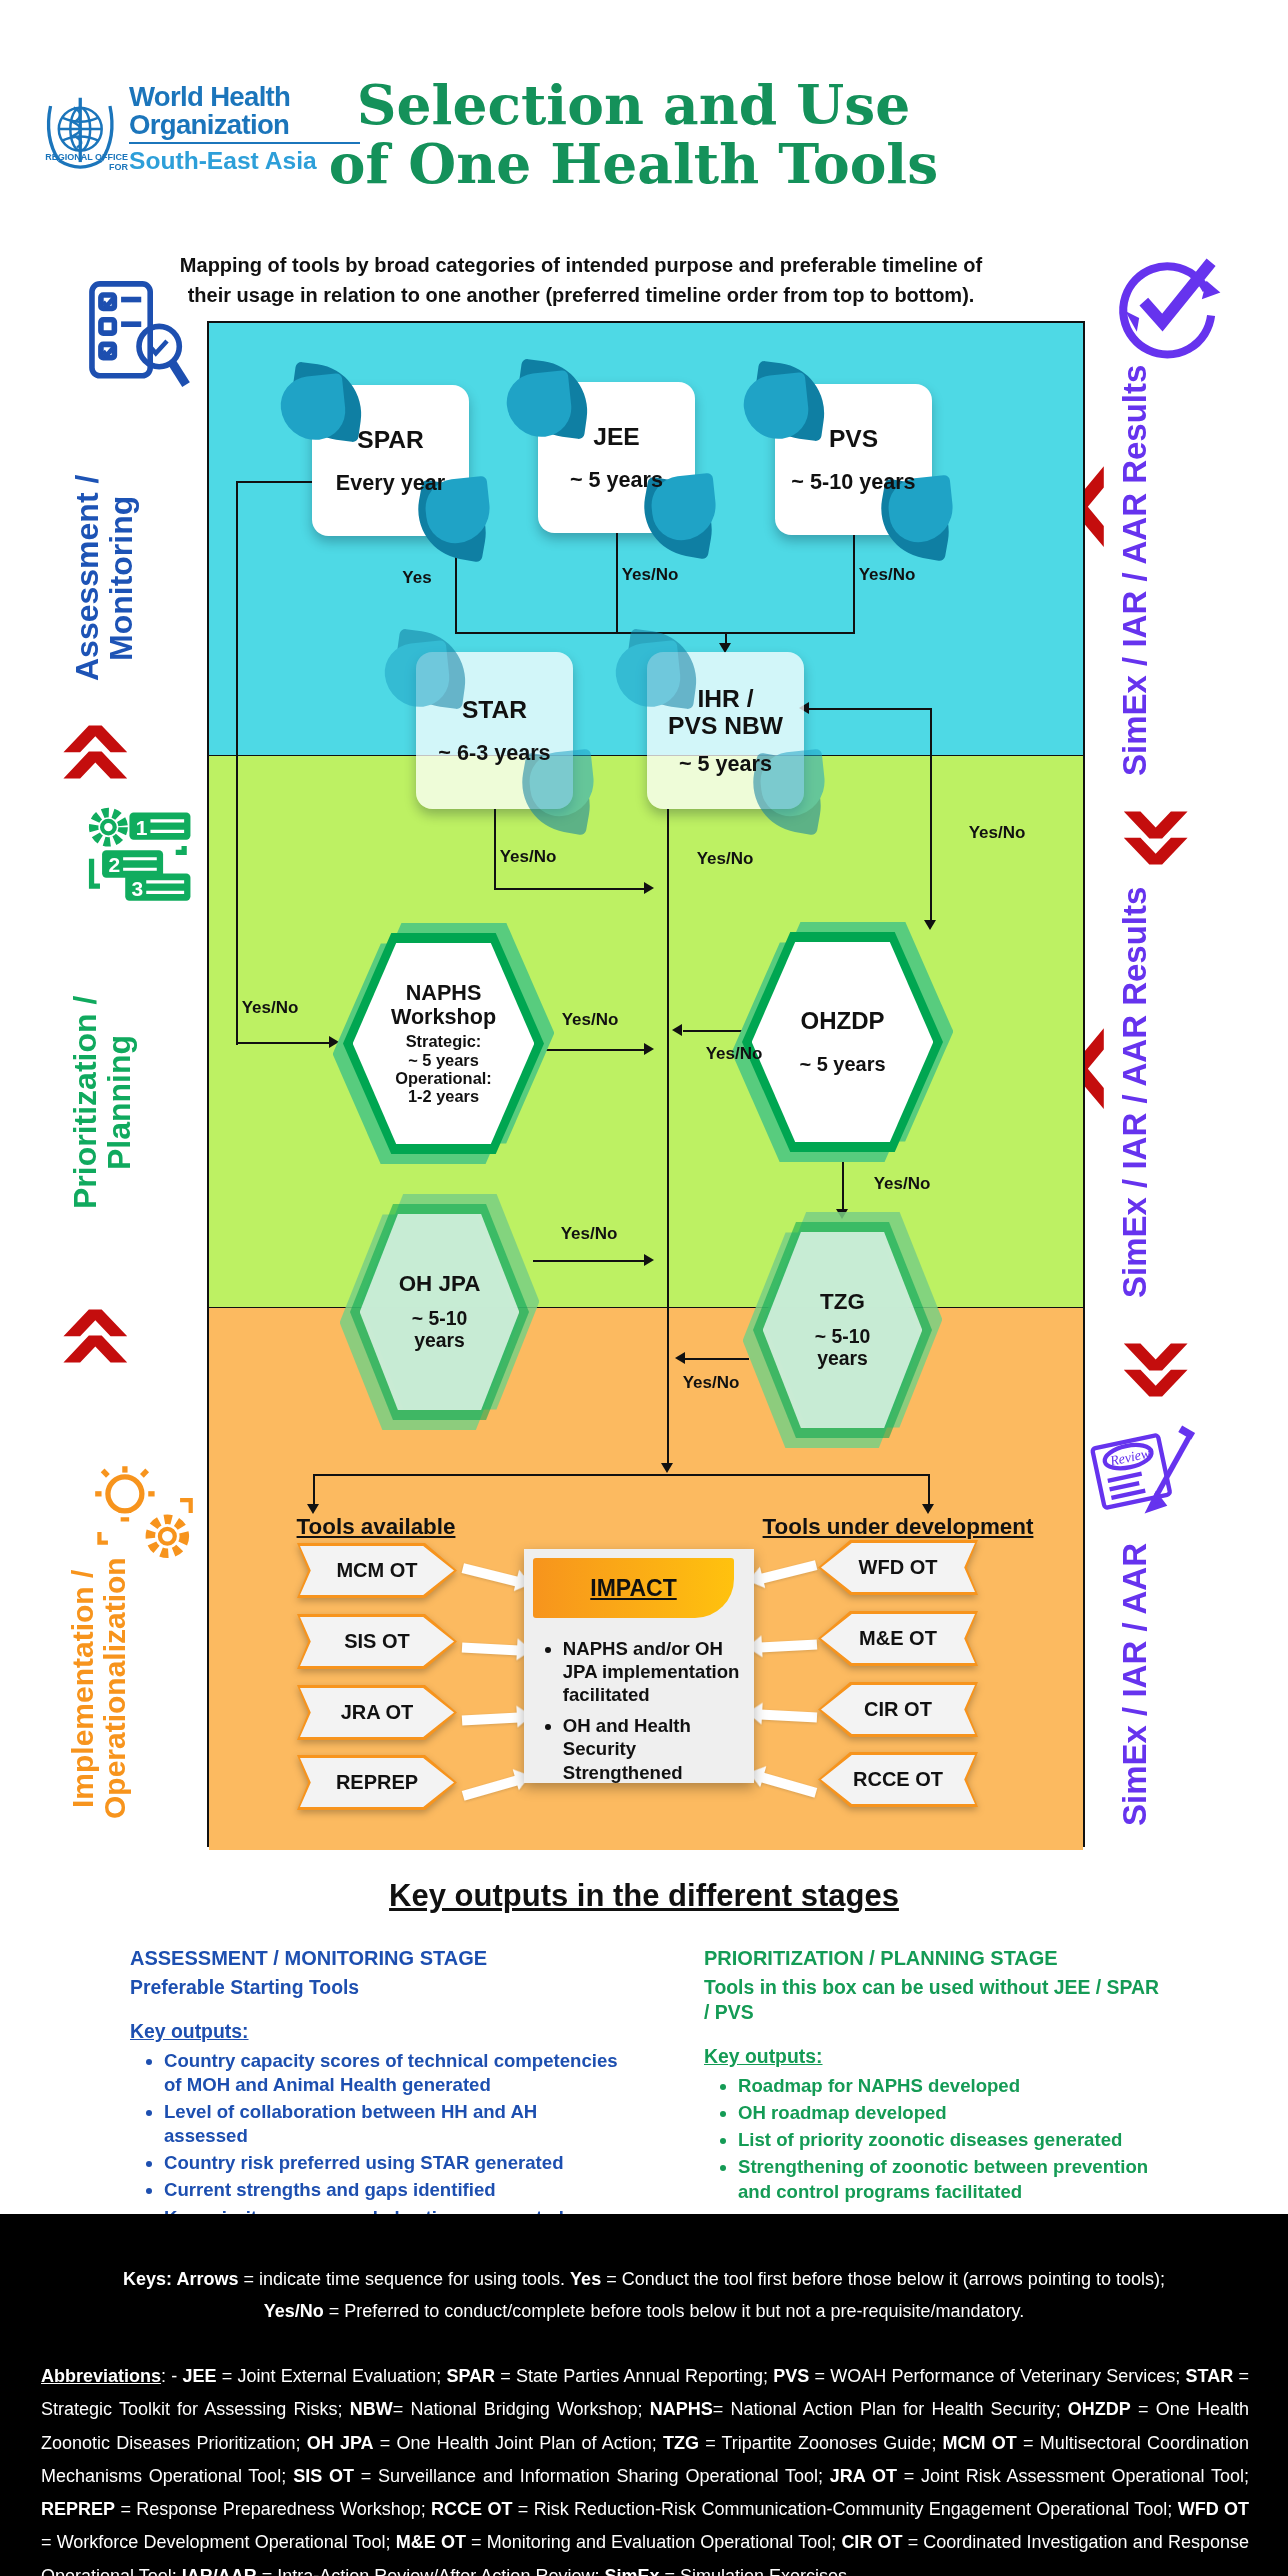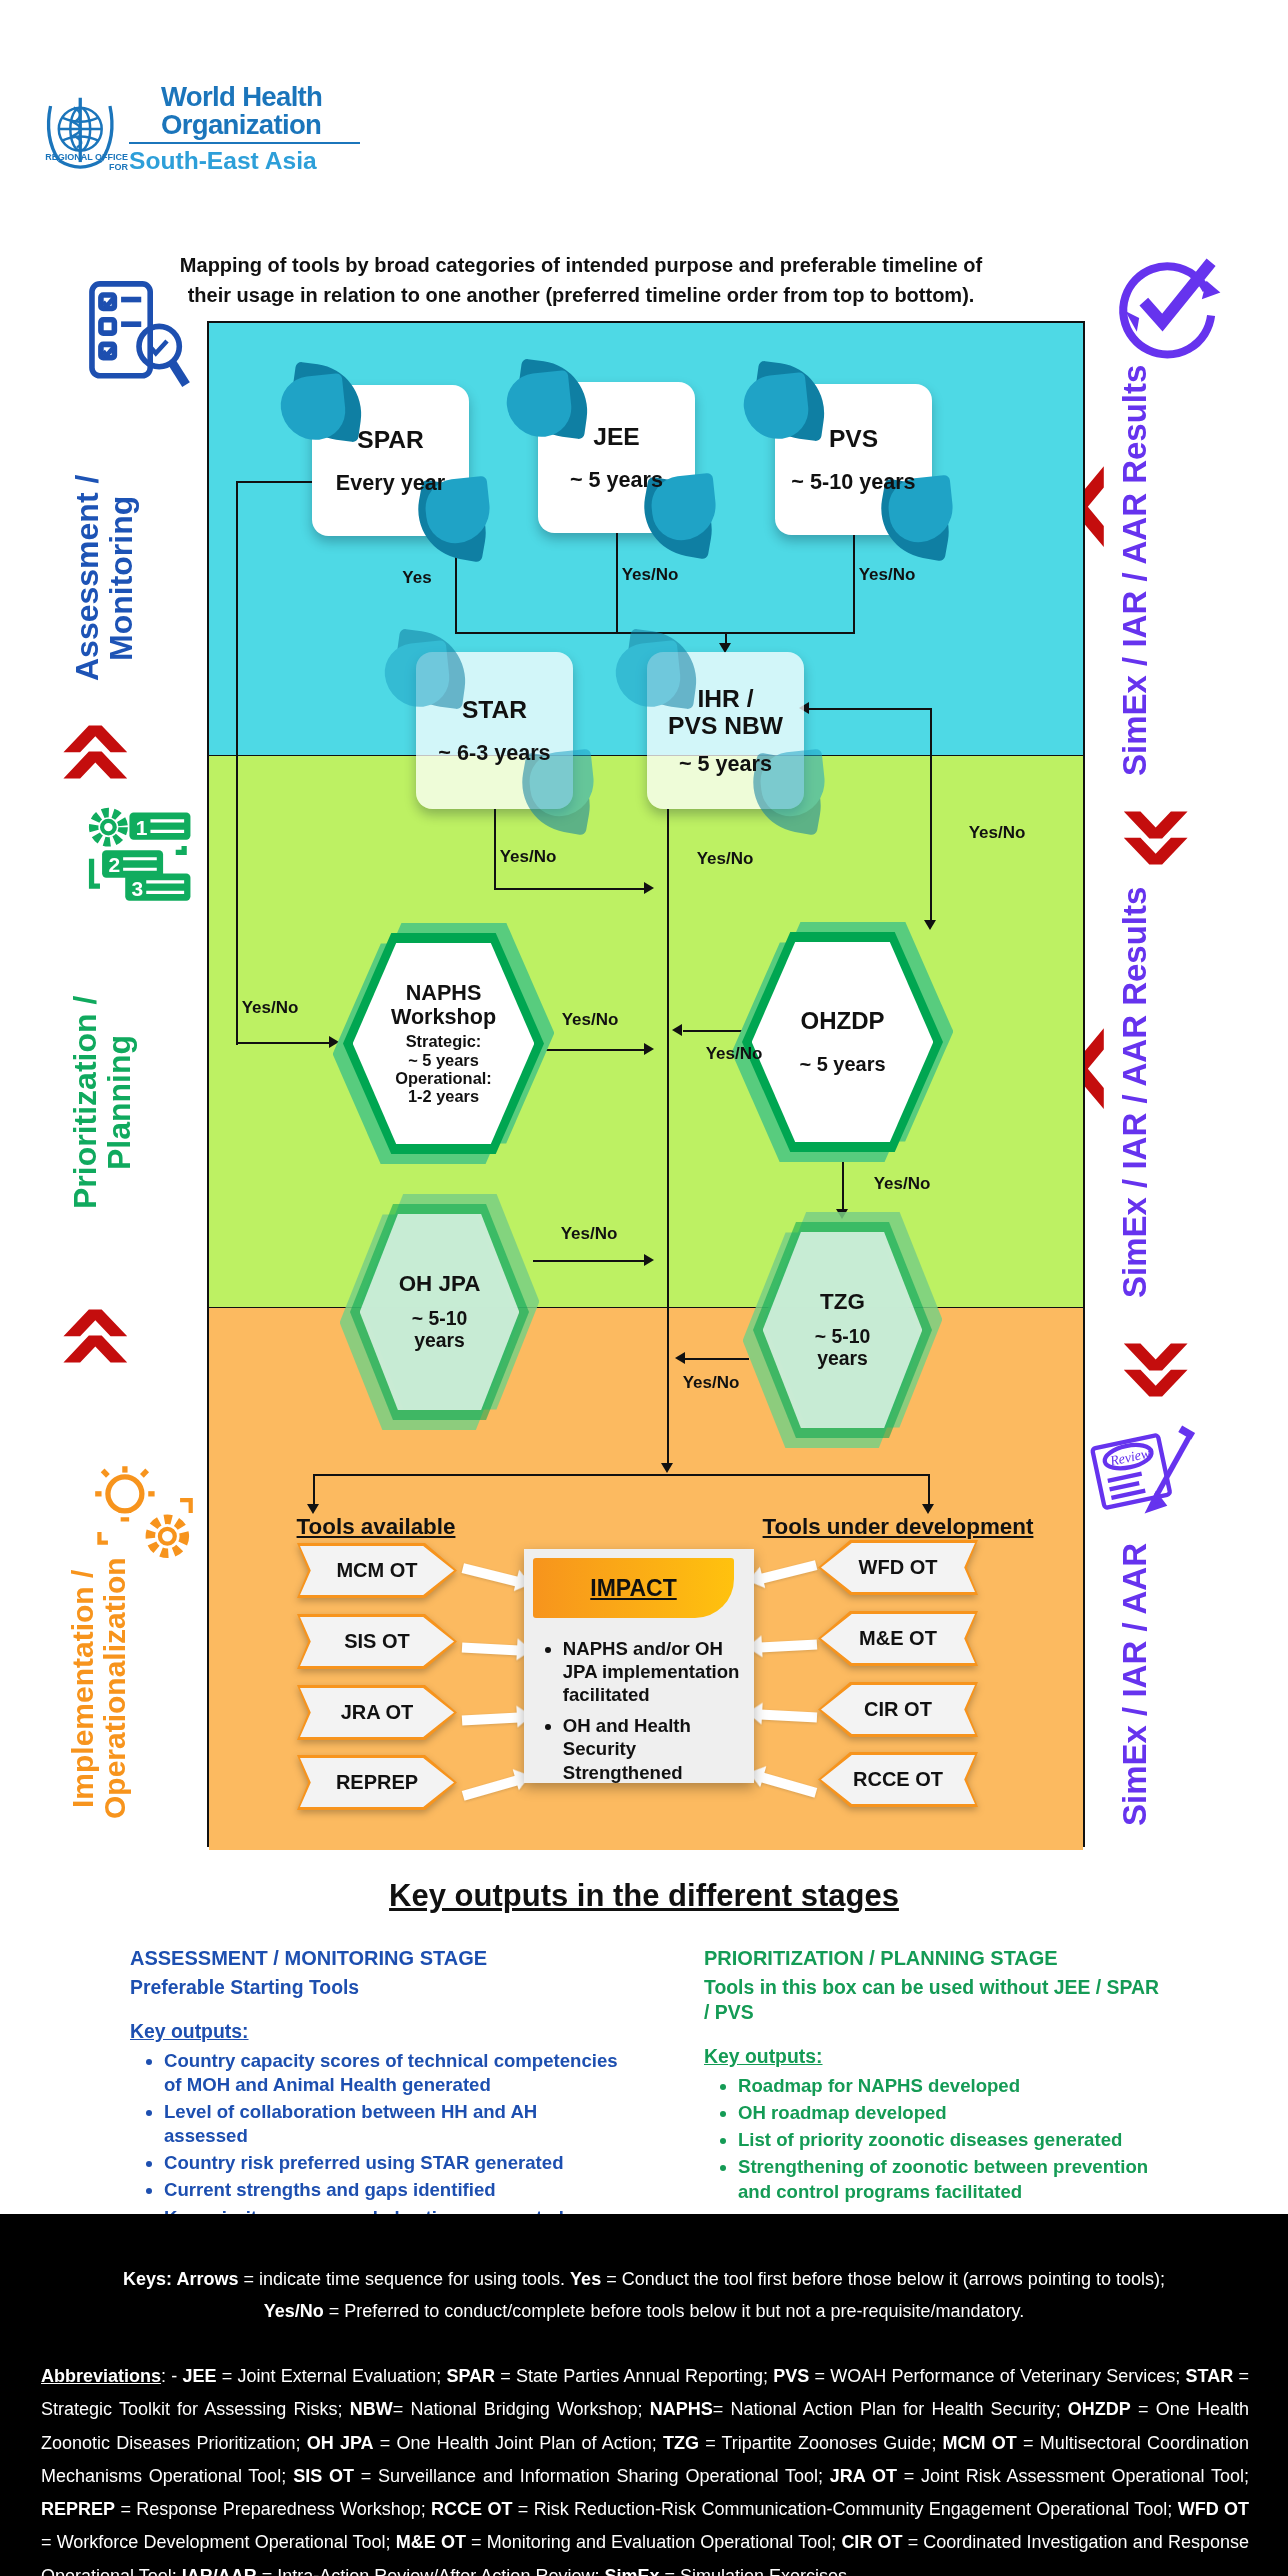--- a/index.html
+++ b/index.html
@@ -144,32 +144,34 @@
         <path d="M14 20 Q6 58 24 86" stroke-width="4"></path>
         <path d="M86 20 Q94 58 76 86" stroke-width="4"></path>
         <path d="M24 86 Q50 102 76 86" stroke-width="4"></path>
       </g>
       <g stroke="#1b75bb" stroke-width="4" fill="none">
         <line x1="50" y1="10" x2="50" y2="88"></line>
         <path d="M42 22 Q58 30 42 40 Q58 48 42 56 Q58 64 46 70" stroke-width="3"></path>
       </g>
     </svg>
     <div id="who-text">
-      <div class="who-l1" style="white-space:pre-line;margin-left:32px;">World Health
+      <div class="who-l1" style="white-space:pre-line;">World Health
 Organization</div>
       <div class="who-div"></div>
       <div class="who-row">
         <div class="who-region">
           <span class="who-office">REGIONAL OFFICE FOR</span>
           <span>South-East Asia</span>
         </div>
       </div>
     </div>
   </div>
 
+  <div id="page-title">Selection and Use
+of One Health Tools</div>
   <div id="subtitle">Mapping of tools by broad categories of intended purpose and preferable timeline of their usage in relation to one another (preferred timeline order from top to bottom).</div>
 
   <svg class="icon" style="left:83px;top:277px;" width="112" height="119" viewBox="0 0 100 106">
     <g fill="none" stroke="#1d4fb0" stroke-width="5">
       <rect x="8" y="6" width="52" height="82" rx="7"></rect>
       <rect x="16" y="16" width="12" height="12" rx="2"></rect>
       <path d="M18 22 l3 4 6 -7" stroke-width="4"></path>
       <line x1="34" y1="20" x2="52" y2="20"></line>
       <rect x="16" y="38" width="12" height="12" rx="2"></rect>
       <line x1="34" y1="42" x2="52" y2="42"></line>

